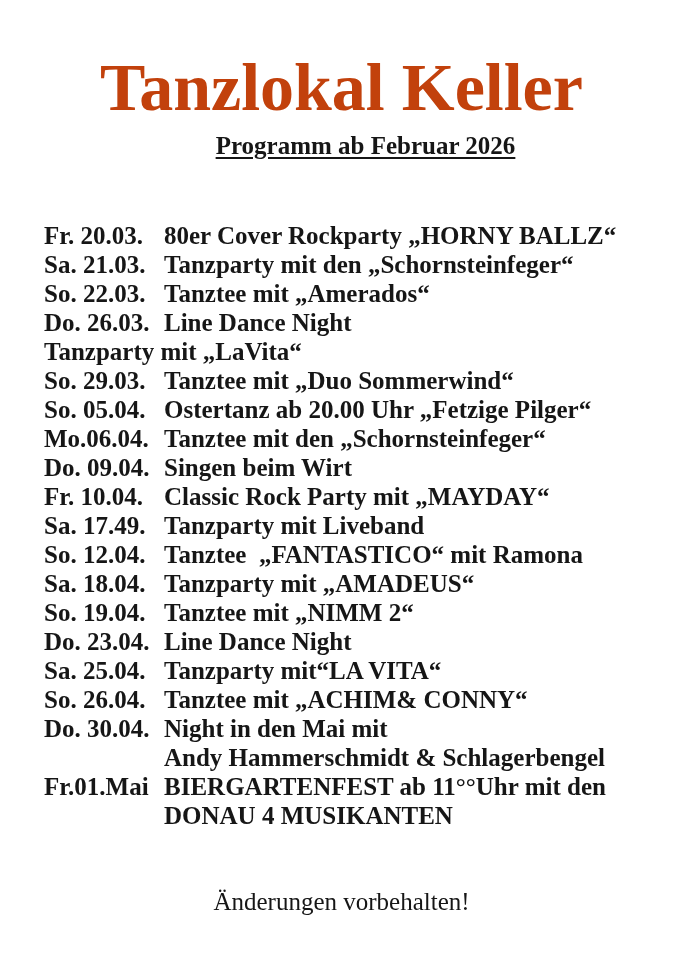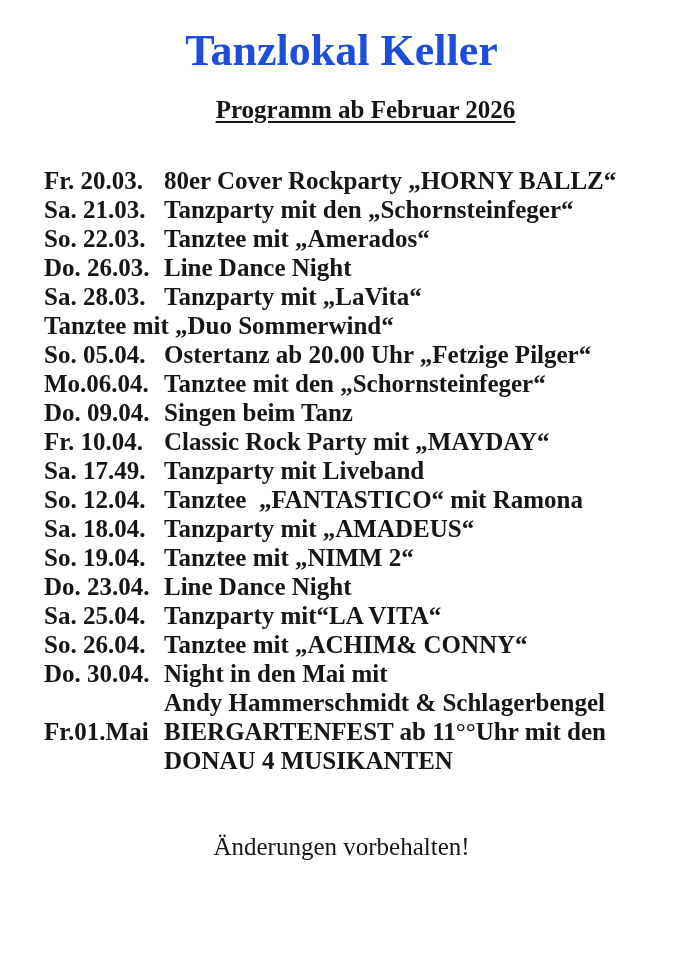--- a/index.html
+++ b/index.html
@@ -15,42 +15,42 @@
   }
   .page {
     position: relative;
     width: 683px;
     height: 966px;
     background: #ffffff;
     overflow: hidden;
   }
   .title {
     margin: 0;
-    padding-top: 16px;
+    padding-top: 52px;
     text-align: center;
-    font-size: 44px;
+    font-size: 68px;
     line-height: 70px;
     font-weight: bold;
-    color: #1d4ed8;
+    color: #c2410c;
     white-space: nowrap;
   }
   .subtitle {
     margin-top: 8px;
     text-align: center;
     font-size: 25px;
     line-height: 31px;
     font-weight: bold;
     text-decoration: underline;
     text-decoration-thickness: 2px;
     text-underline-offset: 3px;
     white-space: nowrap;
     margin-left: 48px;
   }
   .events {
-    margin: 41px 0 0 44px;
+    margin: 60px 0 0 44px;
     font-size: 25px;
     line-height: 29px;
     font-weight: bold;
   }
   .row {
     display: flex;
     align-items: baseline;
   }
   .row .label {
     flex: 0 0 120px;
@@ -90,37 +90,37 @@
     </div>
     <div class="row">
       <span class="label">So. 22.03.</span>
       <span class="text">Tanztee mit „Amerados“</span>
     </div>
     <div class="row">
       <span class="label">Do. 26.03.</span>
       <span class="text">Line Dance Night</span>
     </div>
     <div class="row">
-      <span class="label">Sa. 28.03.</span>
       <span class="text">Tanzparty mit „LaVita“</span>
     </div>
     <div class="row">
+      <span class="label">So. 29.03.</span>
       <span class="text">Tanztee mit „Duo Sommerwind“</span>
     </div>
     <div class="row">
       <span class="label">So. 05.04.</span>
       <span class="text">Ostertanz ab 20.00 Uhr „Fetzige Pilger“</span>
     </div>
     <div class="row">
       <span class="label">Mo.06.04.</span>
       <span class="text">Tanztee mit den „Schornsteinfeger“</span>
     </div>
     <div class="row">
       <span class="label">Do. 09.04.</span>
-      <span class="text">Singen beim Tanz</span>
+      <span class="text">Singen beim Wirt</span>
     </div>
     <div class="row">
       <span class="label">Fr. 10.04.</span>
       <span class="text">Classic Rock Party mit „MAYDAY“</span>
     </div>
     <div class="row">
       <span class="label">Sa. 17.49.</span>
       <span class="text">Tanzparty mit Liveband</span>
     </div>
     <div class="row">

